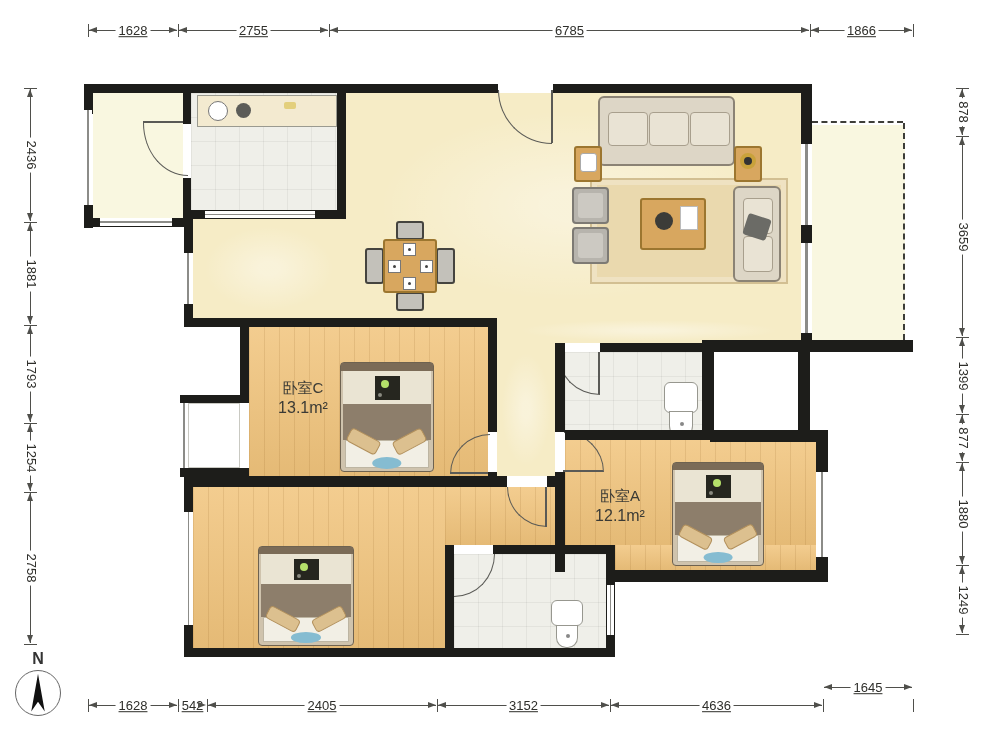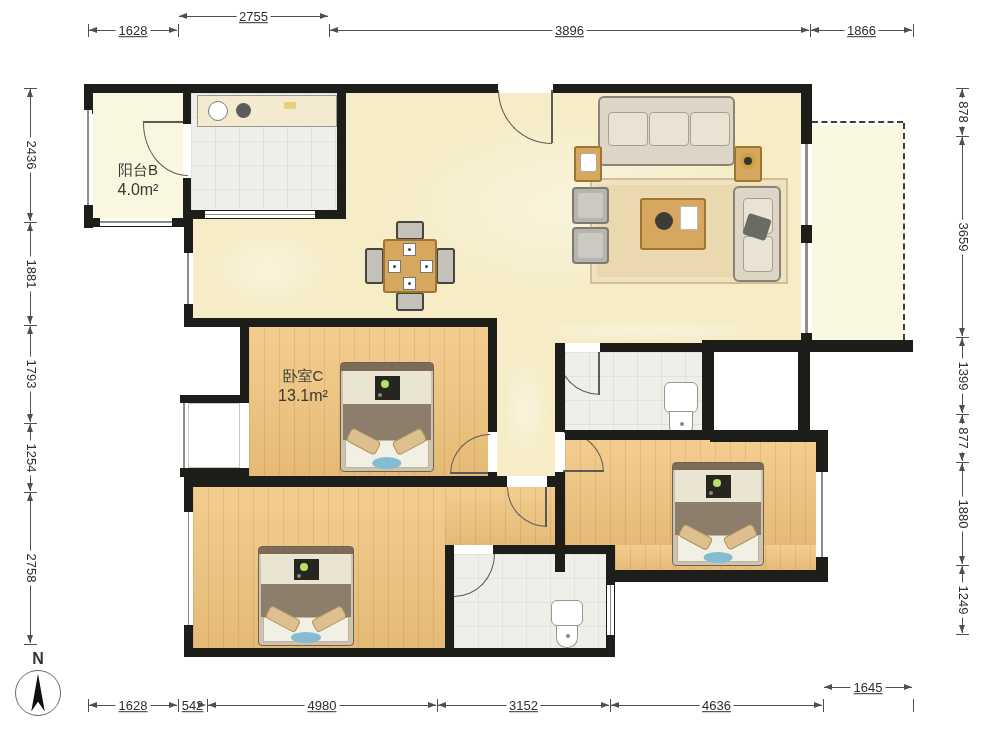--- a/index.html
+++ b/index.html
@@ -137,27 +137,27 @@
   <div class="fur chair" style="left:396px;top:221px;width:28px;height:19px"></div>
   <div class="fur chair" style="left:396px;top:292px;width:28px;height:19px"></div>
   <div class="fur chair" style="left:365px;top:248px;width:19px;height:36px"></div>
   <div class="fur chair" style="left:436px;top:248px;width:19px;height:36px"></div>
   <div class="fur wtable" style="left:383px;top:239px;width:54px;height:54px"></div>
   <div class="plate" style="left:403px;top:243px"></div>
   <div class="plate" style="left:403px;top:277px"></div>
   <div class="plate" style="left:388px;top:260px"></div>
   <div class="plate" style="left:420px;top:260px"></div>
 
-  <div class="room-label" style="left:98px;top:160px;width:80px">
-    <span class="nm">阳台B</span>
-    <span class="ar">4.0m²</span>
-  </div>
-  <div class="room-label" style="left:260px;top:366px;width:86px">
+  <div class="room-label" style="left:260px;top:378px;width:86px">
     <span class="nm">卧室C</span>
     <span class="ar">13.1m²</span>
+  </div>
+  <div class="room-label" style="left:575px;top:486px;width:90px">
+    <span class="nm">卧室A</span>
+    <span class="ar">12.1m²</span>
   </div>
 
   <div class="door-leaf" style="left:143px;top:121px;width:45px;height:2px"></div>
   <div class="door-arc arc-bl" style="left:143px;top:123px;width:44px;height:52px"></div>
   <div class="door-leaf" style="left:551px;top:90px;width:2px;height:53px"></div>
   <div class="door-arc arc-bl" style="left:498px;top:90px;width:53px;height:53px"></div>
   <div class="door-leaf" style="left:598px;top:352px;width:2px;height:42px"></div>
   <div class="door-arc arc-bl" style="left:557px;top:352px;width:42px;height:42px"></div>
   <div class="door-leaf" style="left:450px;top:472px;width:40px;height:2px"></div>
   <div class="door-arc arc-tl" style="left:450px;top:434px;width:39px;height:39px"></div>
@@ -268,44 +268,44 @@
       <div class="bw"></div>
     </div>
     <div class="tick" style="left: 88px; top: 24px; width: 1px; height: 13px;"></div>
     <div class="tick" style="left: 178px; top: 24px; width: 1px; height: 13px;"></div>
     <div class="tick" style="left: 329px; top: 24px; width: 1px; height: 13px;"></div>
     <div class="tick" style="left: 810px; top: 24px; width: 1px; height: 13px;"></div>
     <div class="tick" style="left: 913px; top: 24px; width: 1px; height: 13px;"></div>
     <div class="dim-h" style="left: 89px; top: 30px; width: 88px; height: 0px;">
       <span class="dim-label">1628</span>
     </div>
-    <div class="dim-h" style="left: 179px; top: 16px; width: 149px; height: 0px;">
+    <div class="dim-h" style="left: 179px; top: 30px; width: 149px; height: 0px;">
       <span class="dim-label">2755</span>
     </div>
     <div class="dim-h" style="left: 330px; top: 30px; width: 479px; height: 0px;">
-      <span class="dim-label">3896</span>
+      <span class="dim-label">6785</span>
     </div>
     <div class="dim-h" style="left: 811px; top: 30px; width: 101px; height: 0px;">
       <span class="dim-label">1866</span>
     </div>
     <div class="tick" style="left: 88px; top: 699px; width: 1px; height: 13px;"></div>
     <div class="tick" style="left: 178px; top: 699px; width: 1px; height: 13px;"></div>
     <div class="tick" style="left: 207px; top: 699px; width: 1px; height: 13px;"></div>
     <div class="tick" style="left: 437px; top: 699px; width: 1px; height: 13px;"></div>
     <div class="tick" style="left: 610px; top: 699px; width: 1px; height: 13px;"></div>
     <div class="tick" style="left: 823px; top: 699px; width: 1px; height: 13px;"></div>
     <div class="tick" style="left: 913px; top: 699px; width: 1px; height: 13px;"></div>
     <div class="dim-h" style="left: 89px; top: 705px; width: 88px; height: 0px;">
       <span class="dim-label">1628</span>
     </div>
     <div class="dim-h" style="left: 179px; top: 705px; width: 27px; height: 0px;">
       <span class="dim-label">542</span>
     </div>
     <div class="dim-h" style="left: 208px; top: 705px; width: 228px; height: 0px;">
-      <span class="dim-label">4980</span>
+      <span class="dim-label">2405</span>
     </div>
     <div class="dim-h" style="left: 438px; top: 705px; width: 171px; height: 0px;">
       <span class="dim-label">3152</span>
     </div>
     <div class="dim-h" style="left: 611px; top: 705px; width: 211px; height: 0px;">
       <span class="dim-label">4636</span>
     </div>
     <div class="dim-h" style="left: 824px; top: 687px; width: 88px; height: 0px;">
       <span class="dim-label">1645</span>
     </div>

